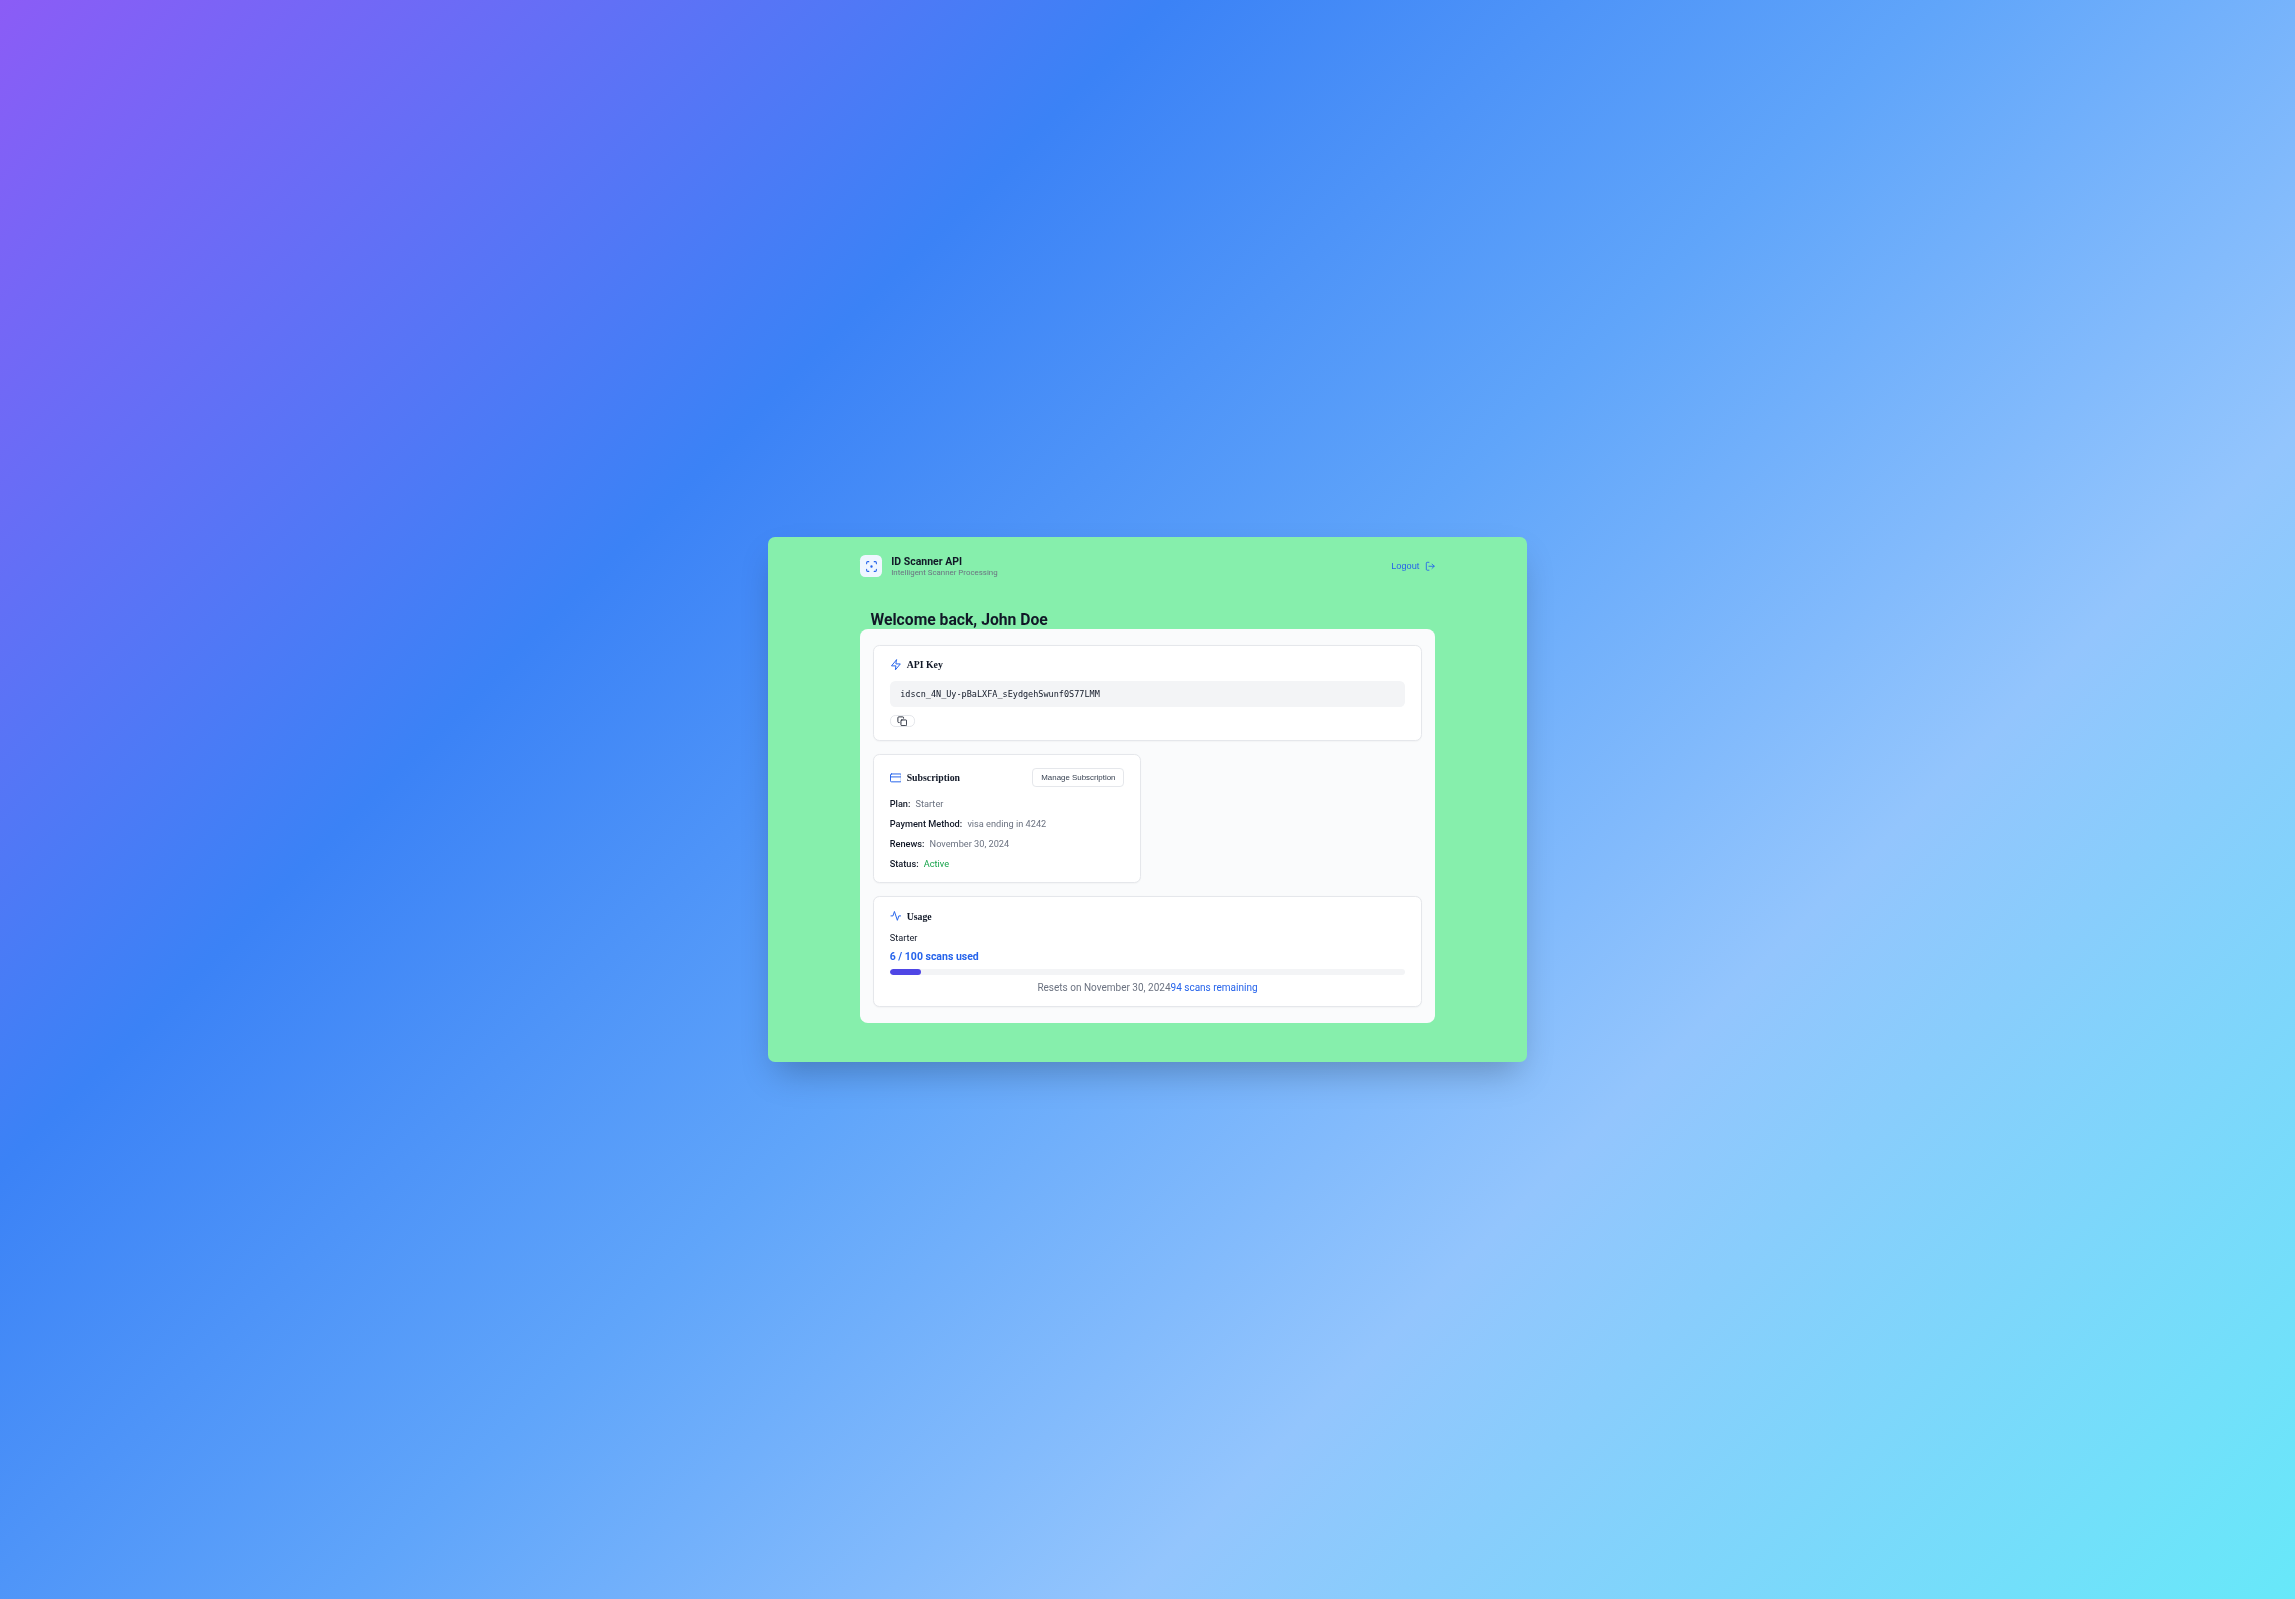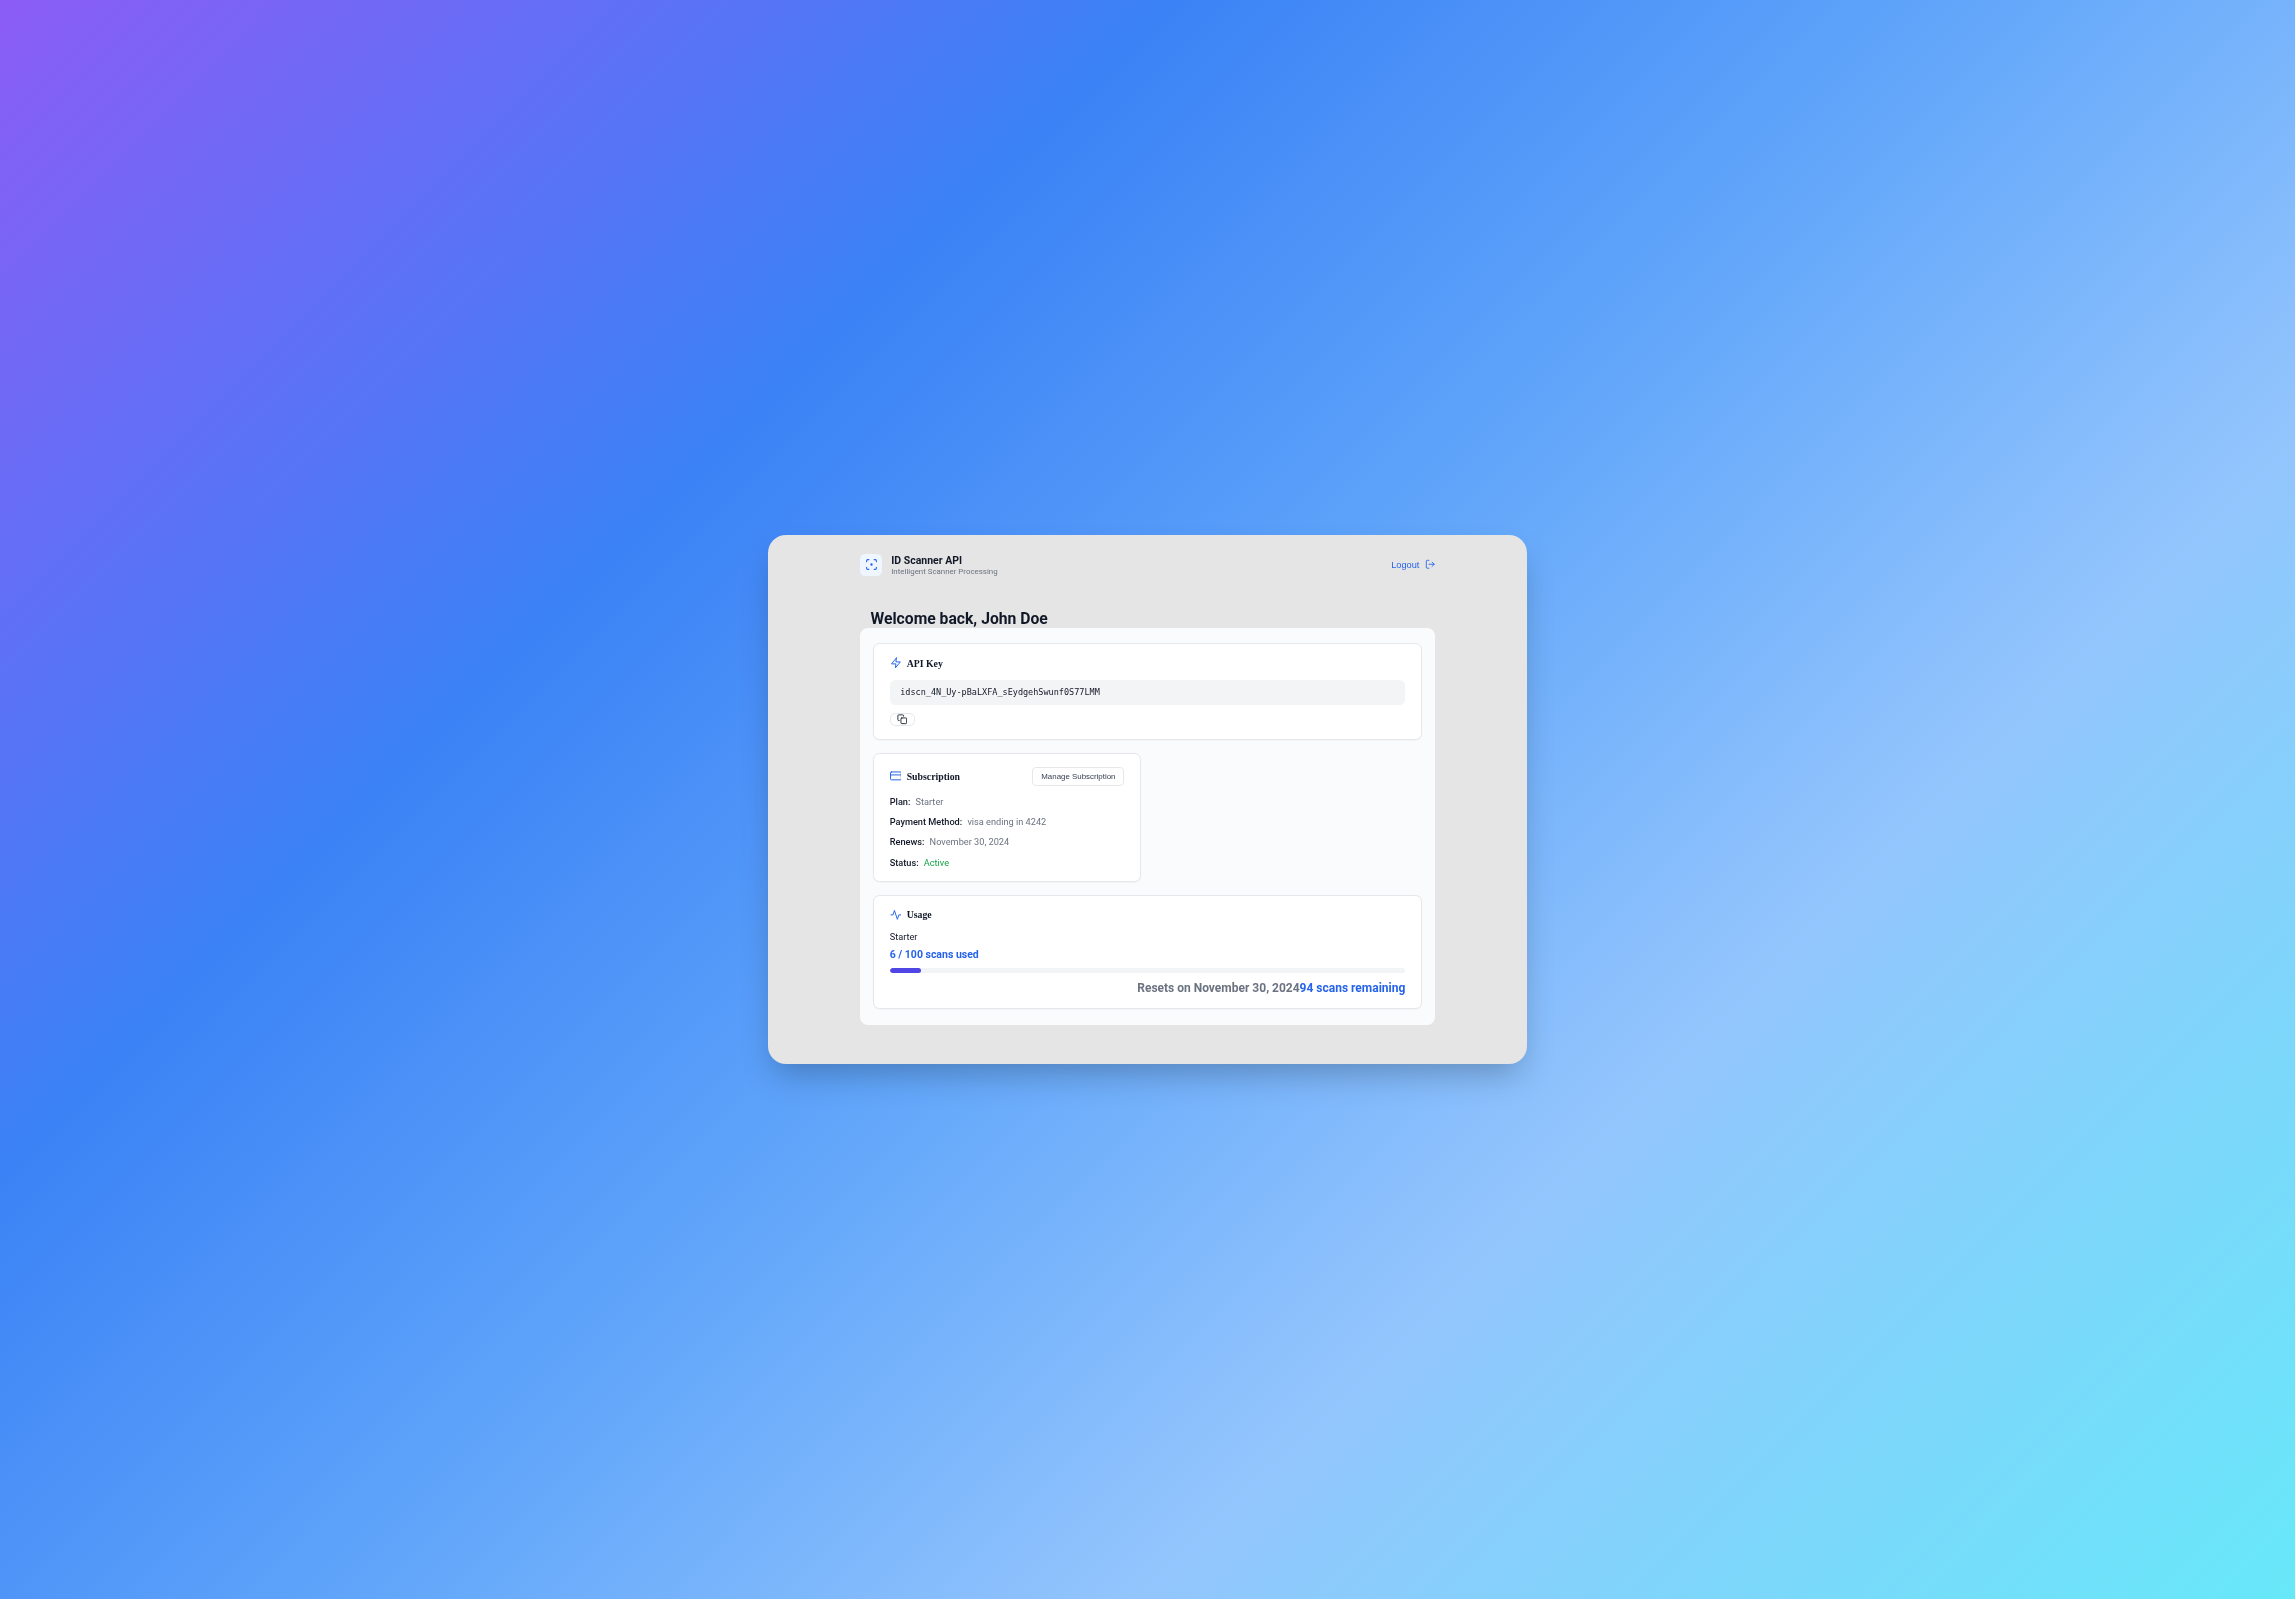--- a/index.html
+++ b/index.html
@@ -10,22 +10,22 @@
     body {
       font-family: -apple-system, BlinkMacSystemFont, "Segoe UI", Roboto, "Helvetica Neue", Arial, sans-serif;
       background: linear-gradient(135deg, #8b5cf6 0%, #3b82f6 30%, #60a5fa 50%, #93c5fd 70%, #67e8f9 100%);
       min-height: 100vh;
       display: flex;
       align-items: center;
       justify-content: center;
       padding: 52px;
     }
     .window {
-      background: #e5e5e5;
-      border-radius: 18px;
+      background: #86efac;
+      border-radius: 7px;
       width: 100%;
       max-width: 759px;
       box-shadow: 0 16.4px 33px -7.9px rgba(0, 0, 0, 0.25);
       padding: 18.3px 0 39px 0;
       overflow: hidden;
     }
     .header {
       display: flex;
       justify-content: space-between;
       align-items: center;
@@ -193,23 +193,22 @@
       overflow: hidden;
       margin-bottom: 7.9px;
     }
     .progress-fill {
       height: 100%;
       background: #4f46e5;
       border-radius: 654px;
     }
     .usage-footer {
       display: flex;
-      justify-content: flex-end;
-      font-size: 12px;
-      font-weight: bold;
+      justify-content: center;
+      font-size: 10px;
     }
     .usage-reset {
       color: #6b7280;
     }
     .usage-remaining {
       color: #2563eb;
     }
     svg {
       flex-shrink: 0;
     }

